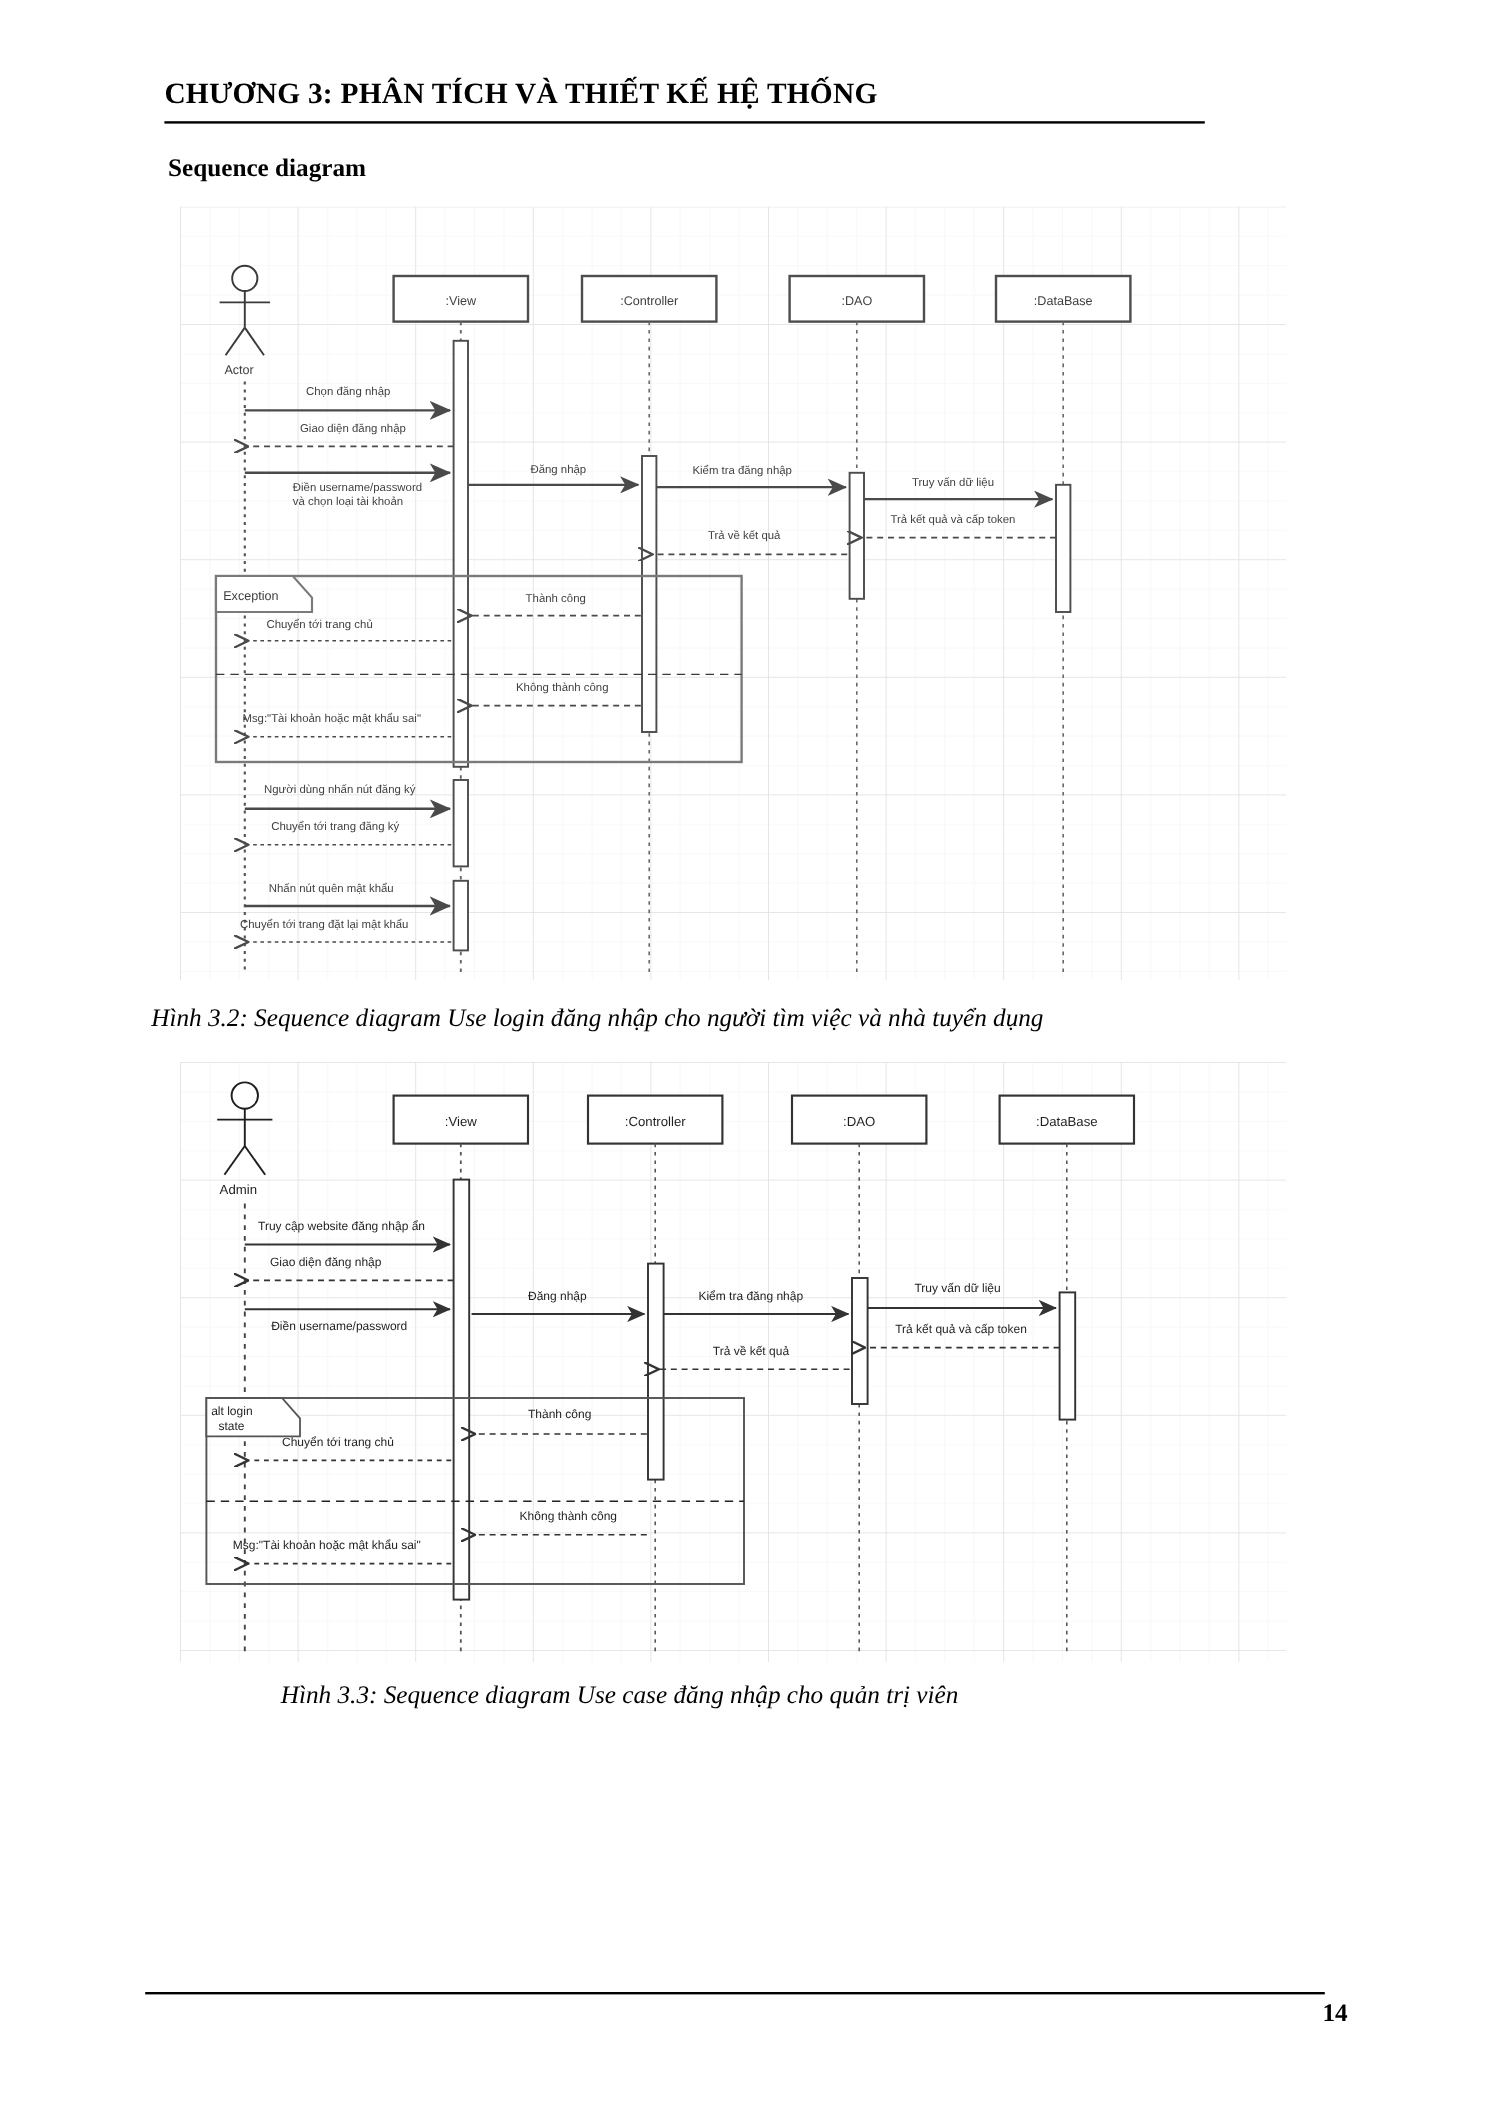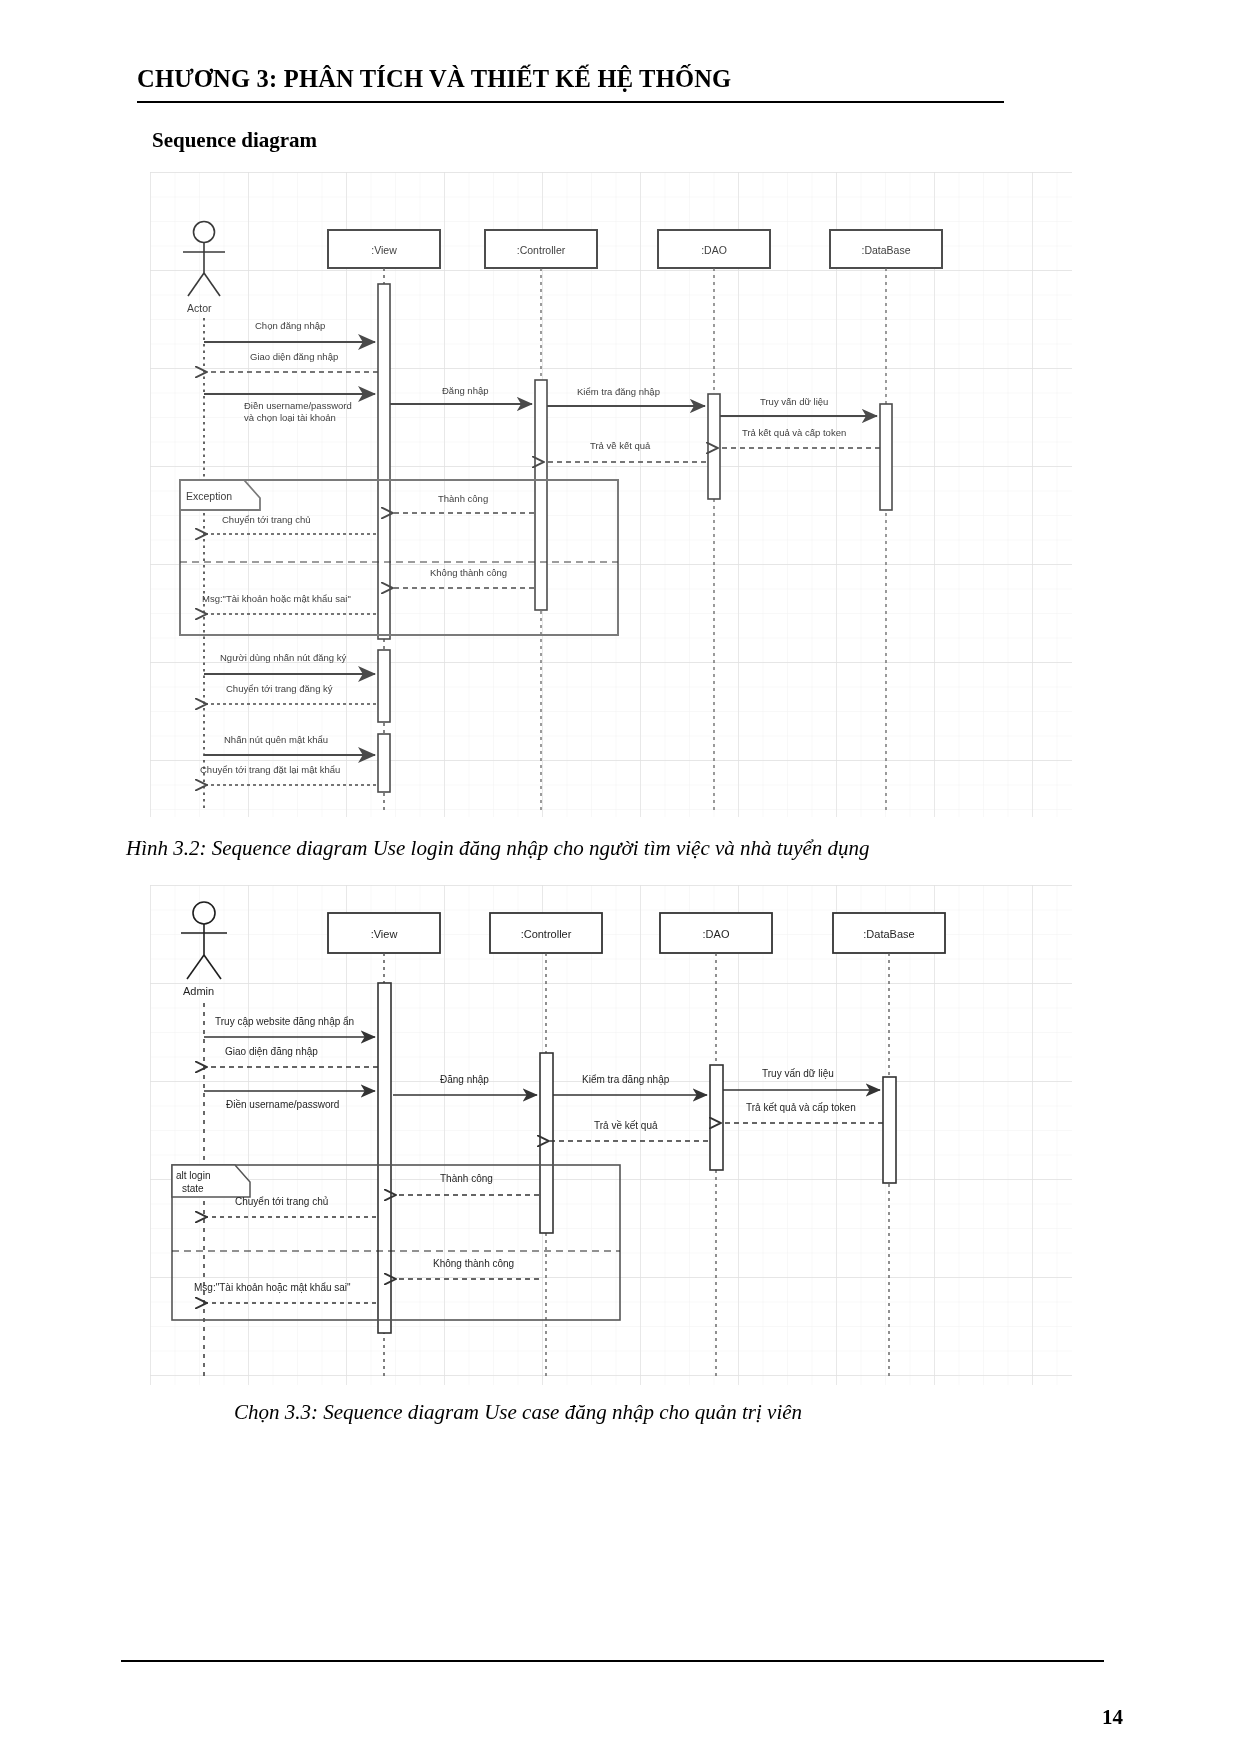--- a/index.html
+++ b/index.html
@@ -24,21 +24,21 @@
     letter-spacing:.2px;
     white-space:nowrap;
     line-height:1.05;
   }
   .header-rule{
     position:absolute; left:137px; top:101px; width:867px; height:0;
     border-top:2.4px solid #000;
   }
 
   .section-title{
-    position:absolute; left:152px; top:128px;
+    position:absolute; left:140px; top:128px;
     font-family:"Liberation Serif", serif;
     font-weight:bold; font-size:21px;
   }
 
   
   .caption{
     position:absolute;
     font-family:"Liberation Serif", serif;
     font-style:italic;
     font-size:21px;
@@ -48,21 +48,21 @@
   #caption-2{ left:234px; top:1400px; }
 
   
   .footer-rule{
     position:absolute; left:121px; top:1660px; width:983px; height:0;
     border-top:2.2px solid #000;
   }
   .page-number{
     position:absolute; right:118px; top:1665px;
     font-family:"Liberation Serif", serif;
-    font-size:21px; font-weight:bold;margin-top:40px;
+    font-size:21px; font-weight:bold;
   }
 
   
   .diagram{
     position:absolute;
     background:#ffffff;
   }
   #diagram-1{ left:150px; top:172px; width:922px; height:645px; }
   #diagram-2{ left:150px; top:885px; width:922px; height:500px; }
   .diagram svg{ display:block; }
@@ -362,18 +362,18 @@
 
         <g>
           <text x="44" y="406" font-size="10">Msg:"Tài khoản hoặc mật khẩu sai"</text>
           <line x1="226" y1="418" x2="57" y2="418" stroke="#333" stroke-width="1.3" stroke-dasharray="4,4" marker-end="url(#oArrow2)"></line>
         </g>
 
       </g>
     </svg>
   </div>
 
-  <div class="caption" id="caption-2">Chọn 3.3: Sequence diagram Use case đăng nhập cho quản trị viên</div>
+  <div class="caption" id="caption-2">Hình 3.3: Sequence diagram Use case đăng nhập cho quản trị viên</div>
 
   <div class="footer-rule"></div>
   <div class="page-number">14</div>
 
 </div>
 
 </body></html>

